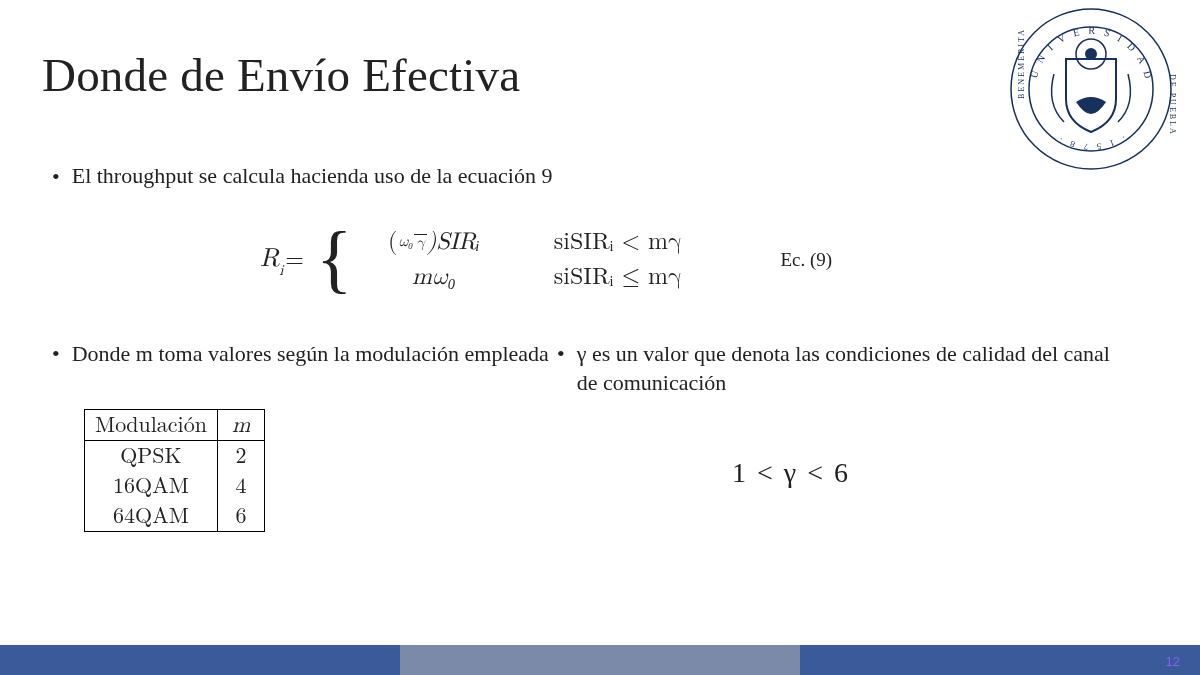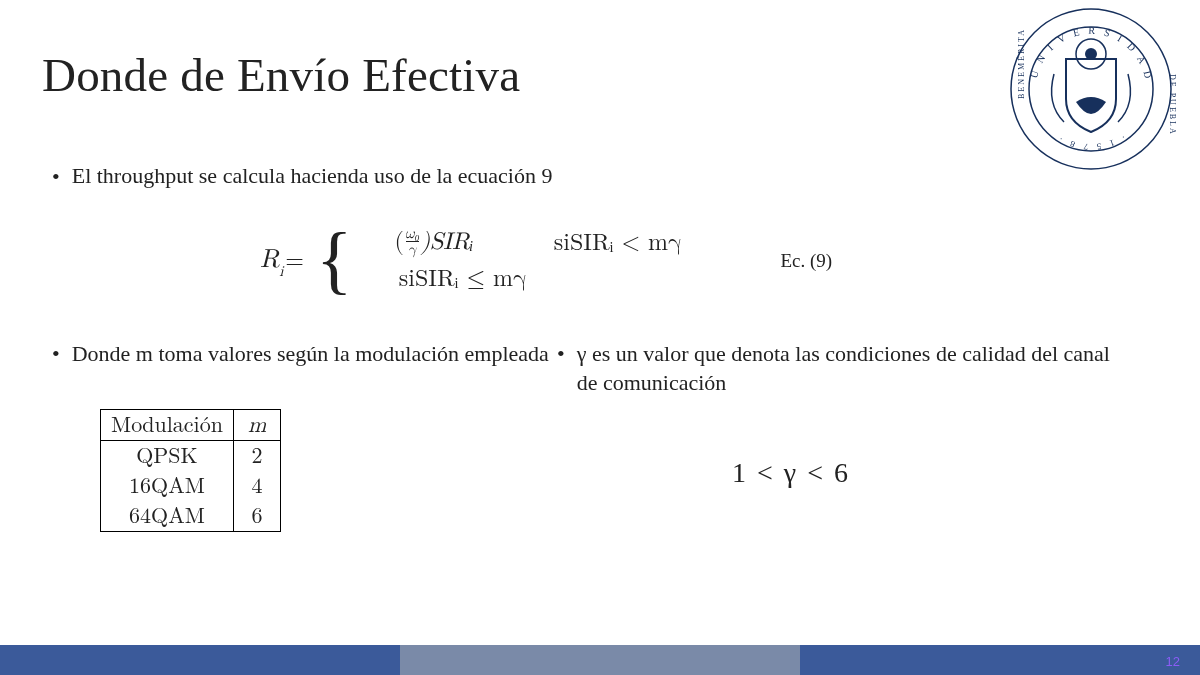--- a/index.html
+++ b/index.html
@@ -92,21 +92,21 @@
     font-size: 24px;
   }
   .case-cond {
     width: 185px;
     text-align: center;
     font-size: 24px;
     padding-left: 14px;
   }
   .frac {
     display: inline-flex;
-    flex-direction: column;
+    flex-direction: row;
     align-items: center;
     vertical-align: middle;
     font-size: 15px;
     line-height: 1;
     position: relative;
     top: -2px;
   }
   .frac .num { padding: 0 1px; }
   .frac .den { border-top: 1px solid #222; padding: 0 2px; }
   .eq-label {
@@ -127,21 +127,21 @@
   .bullet {
     display: flex;
     align-items: flex-start;
     gap: 12px;
     font-size: 22px;
     line-height: 1.3;
   }
   .mod-table {
     border-collapse: collapse;
     margin-top: 40px;
-    margin-left: 48px;
+    margin-left: 32px;
     font-family: "Latin Modern Math", "Cambria Math", Georgia, serif;
     font-size: 22px;
   }
   .mod-table th, .mod-table td {
     border: 1.4px solid #000;
     padding: 2px 14px;
     text-align: center;
     font-weight: 400;
   }
   .mod-table th:first-child, .mod-table td:first-child {
@@ -231,20 +231,21 @@
       <span class="case-row">
         <span class="case-expr">
           <span style="font-style:normal;">(</span><span class="frac">
               <span class="num">ω₀</span>
               <span class="den">γ</span>
             </span><span style="font-style:italic;">)SIRᵢ</span>
         </span>
         <span class="case-cond">siSIRᵢ &lt; mγ</span>
       </span>
       <span class="case-row">
+        <span class="case-expr">mω₀</span>
         <span class="case-cond">siSIRᵢ ≤ mγ</span>
       </span>
     </span>
     <span class="eq-label">Ec. (9)</span>
   </div>
 
   <div class="cols">
     <div class="colL">
       <div class="bullet">
         <span class="bullet-dot">•</span>

